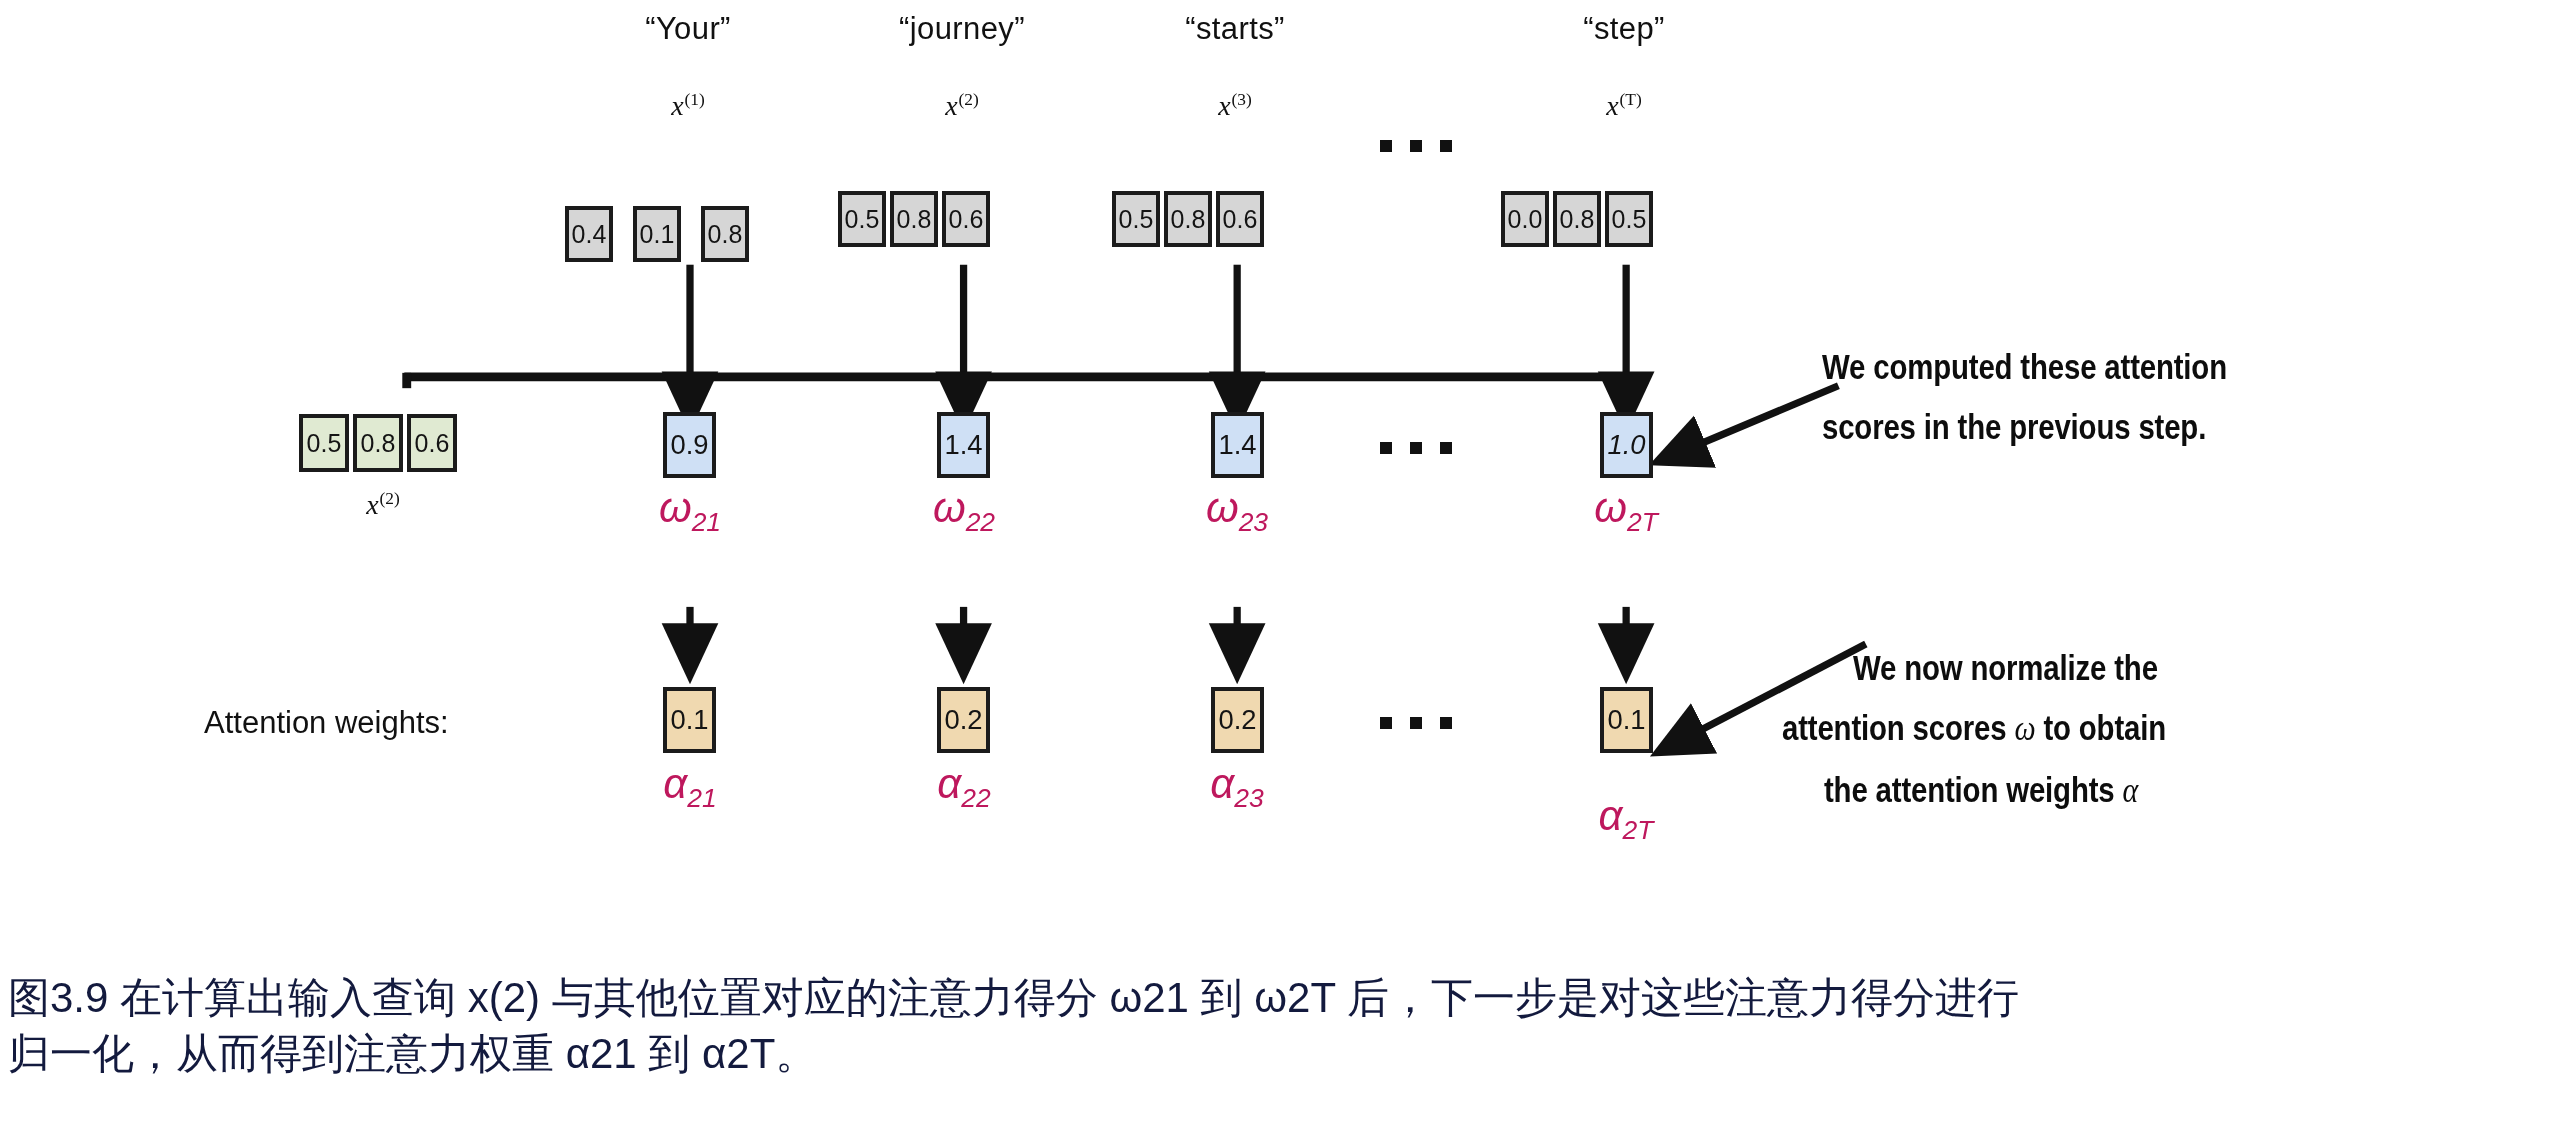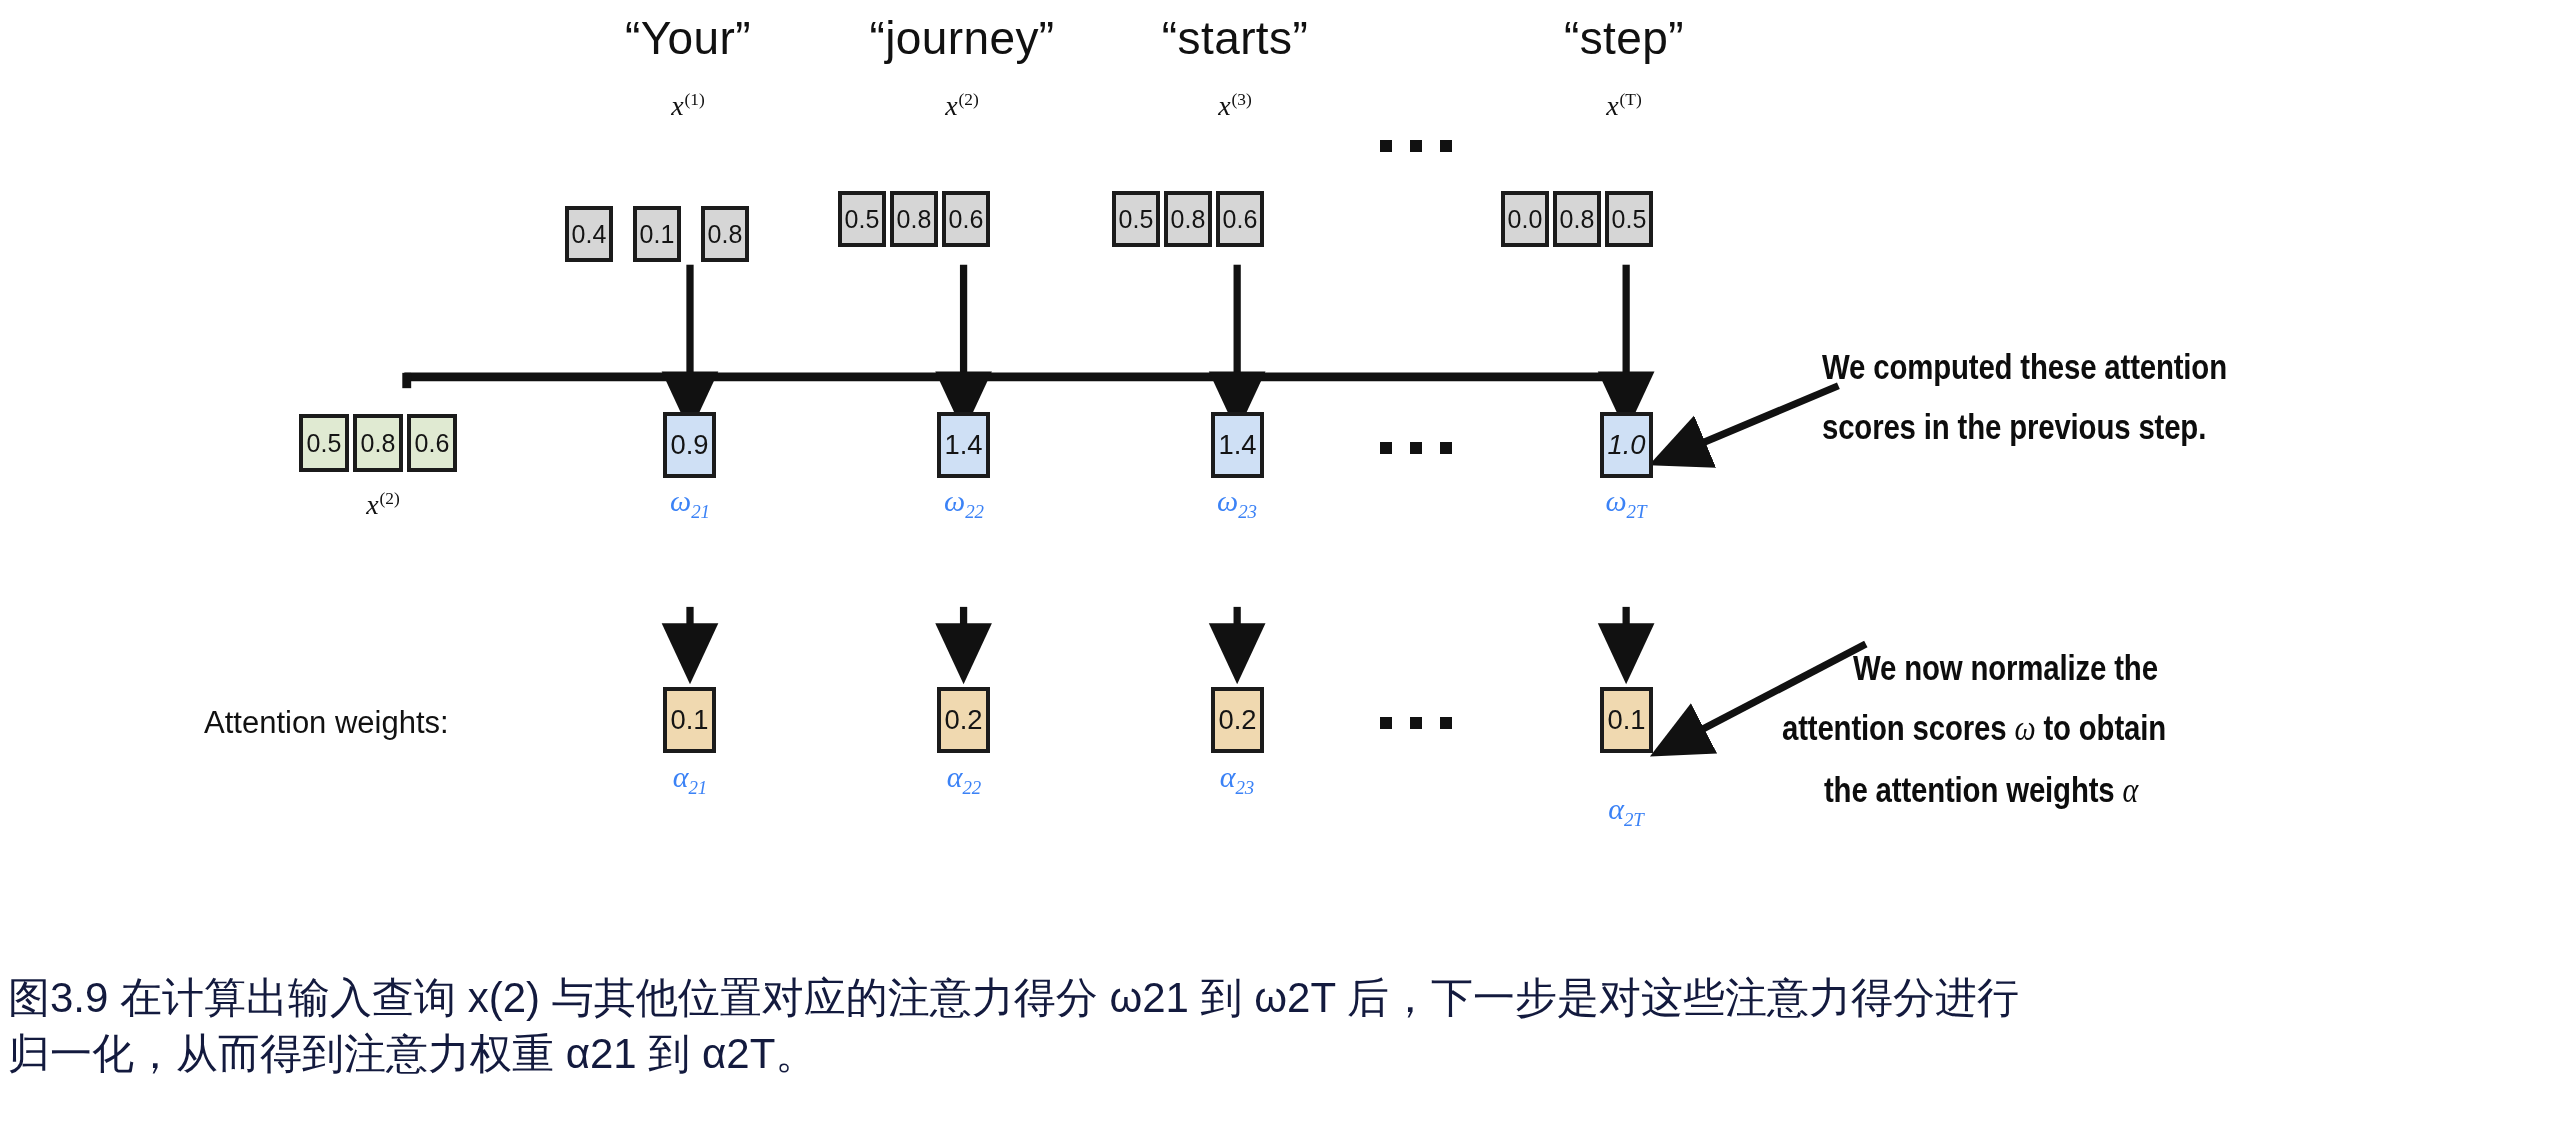--- a/index.html
+++ b/index.html
@@ -18,21 +18,21 @@
     position: absolute;
     left: 0; top: 0;
     width: 2576px;
     height: 1125px;
   }
   .abs { position: absolute; }
 
   
   .word {
     font-family: "Liberation Sans", sans-serif;
-    font-size: 46px;
+    font-size: 31px;
     color: #111;
     text-align: center;
     white-space: nowrap;
     letter-spacing: 0.4px;
   }
   .xlabel {
     font-family: "Liberation Serif", serif;
     font-style: italic;
     font-size: 28px;
     color: #111;
@@ -64,24 +64,24 @@
     line-height: 1;
     white-space: nowrap;
   }
   .cell.gray  { background: #d6d6d6; width: 48px; height: 56px; font-size: 25px;}
   .cell.green { background: #e0ead2; width: 50px; height: 58px; font-size: 25px;}
   .cell.blue  { background: #cfe0f5; width: 53px; height: 66px; font-size: 27.4px;}
   .cell.tan   { background: #f0d9b0; width: 53px; height: 66px; font-size: 27.4px;}
 
   
   .greek {
-    font-family: Liberation Serif, serif;
+    font-family: Liberation Sans, sans-serif;
     font-style: italic;
-    font-size: 30px;
-    color: #3b82f6;
+    font-size: 42px;
+    color: #be185d;
     text-align: center;
     white-space: nowrap;
   }
   .greek sub {
     font-size: 0.63em;
     vertical-align: sub;
     font-style: italic;
   }
 
   

